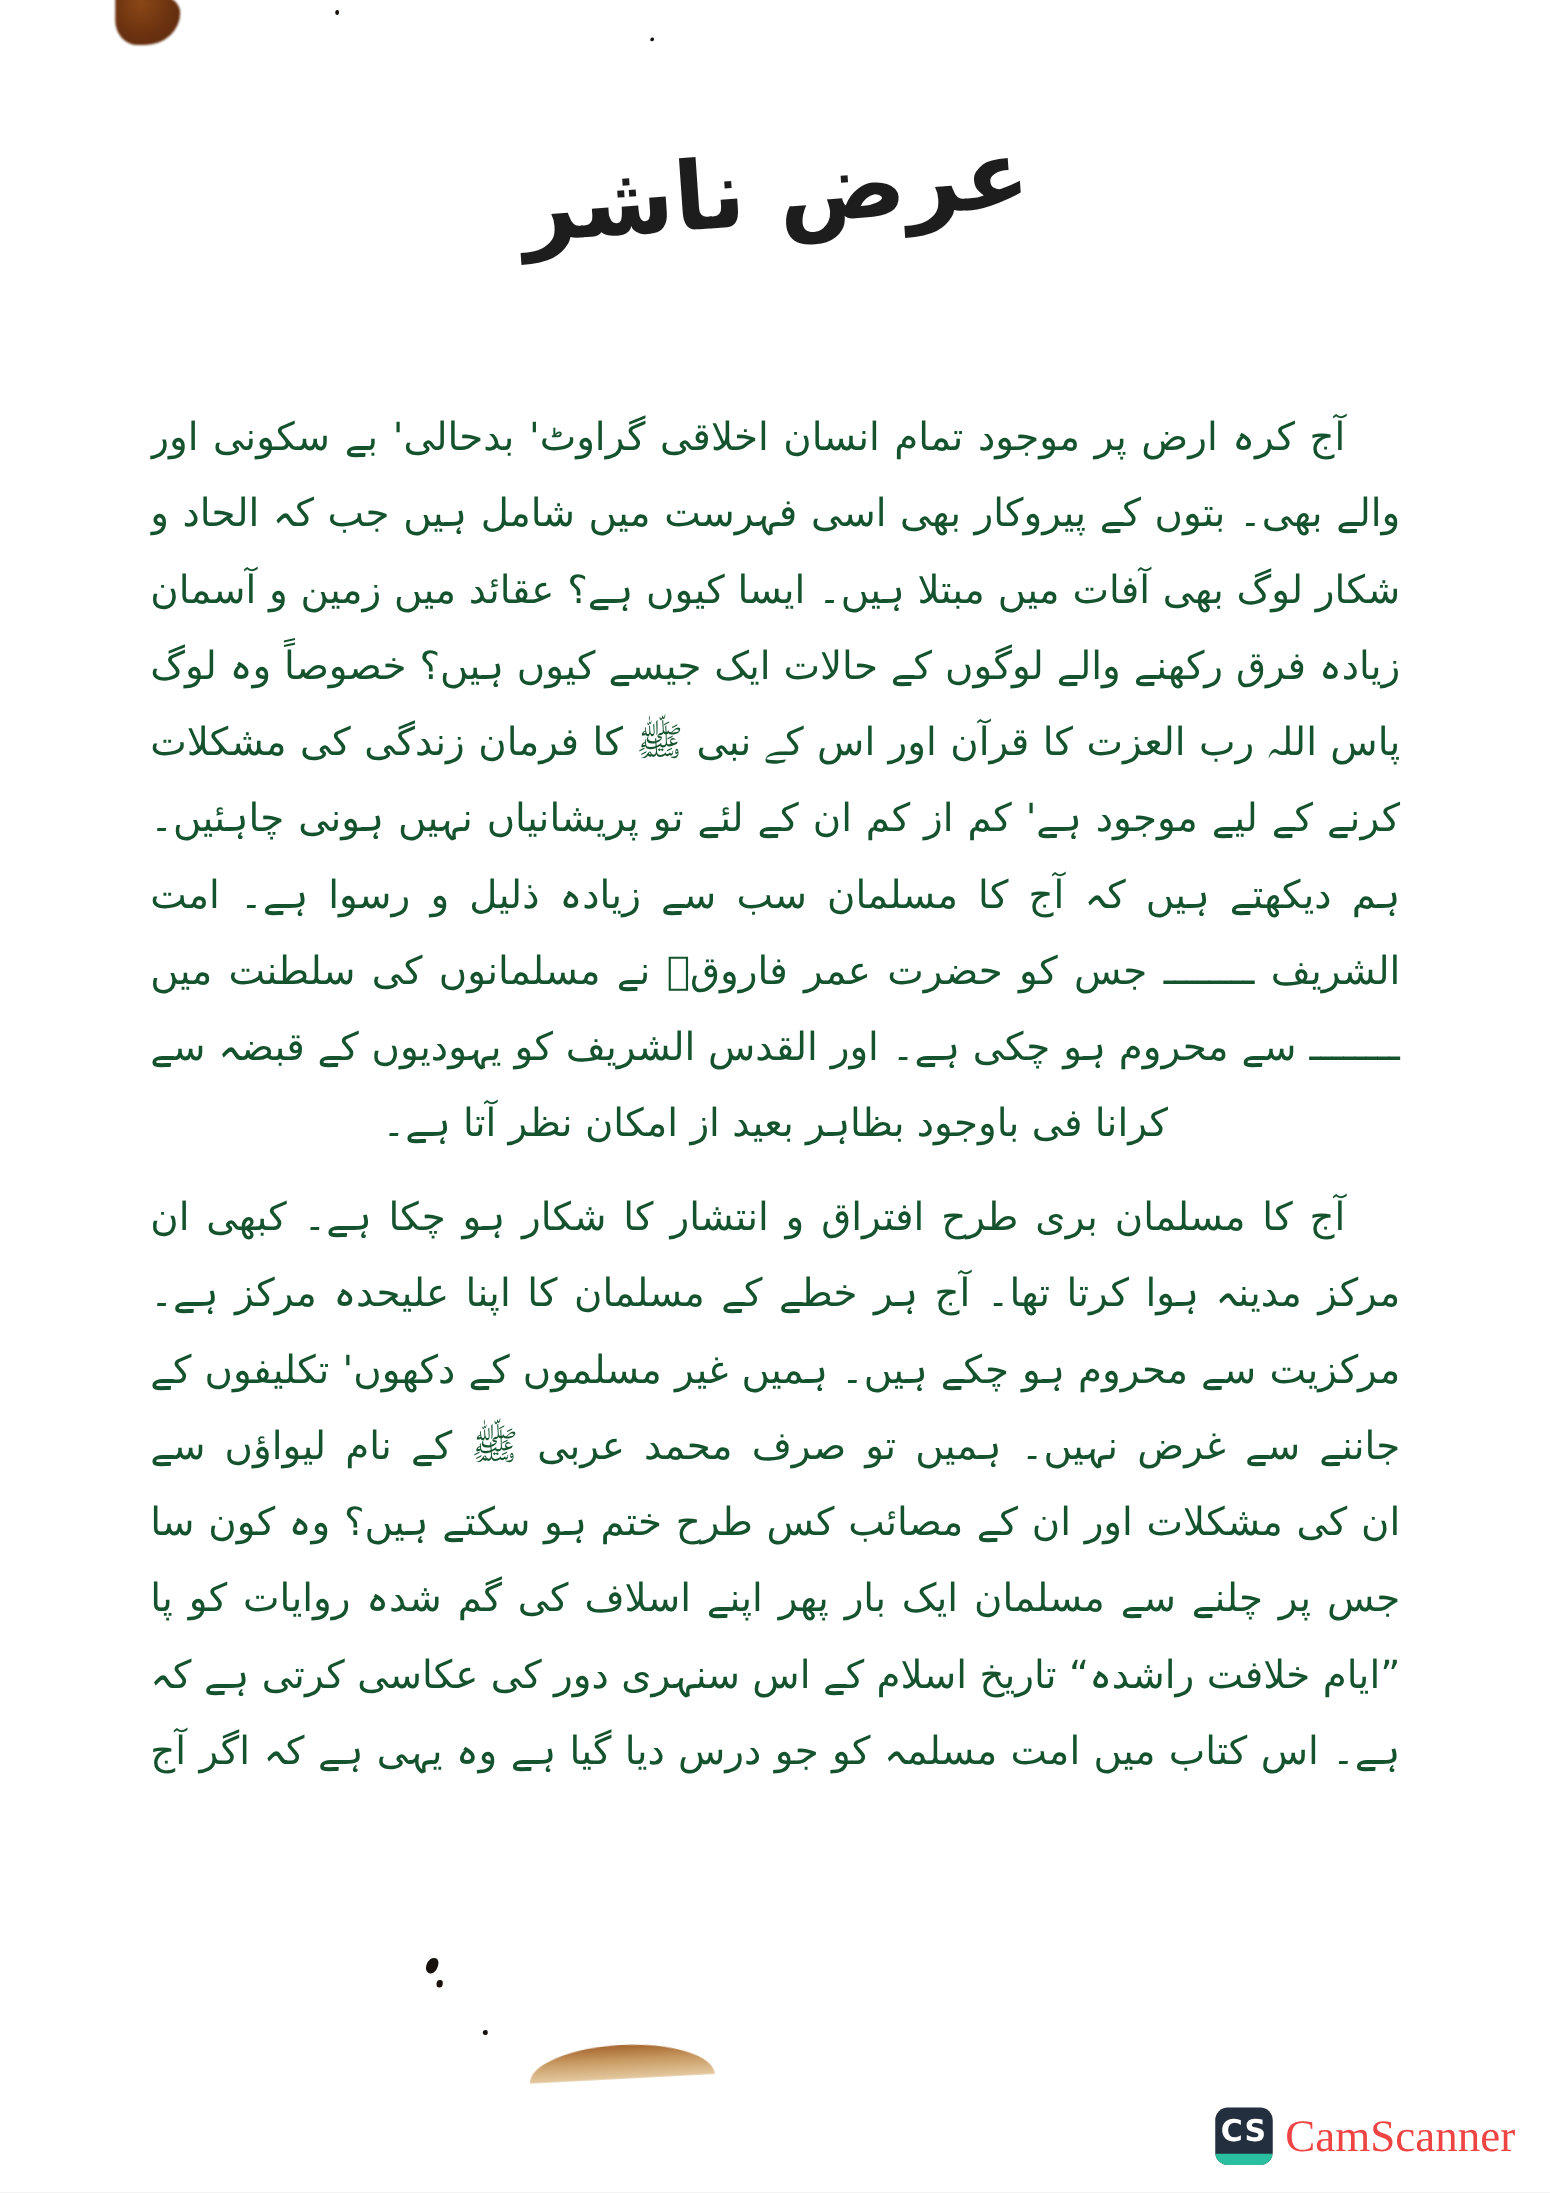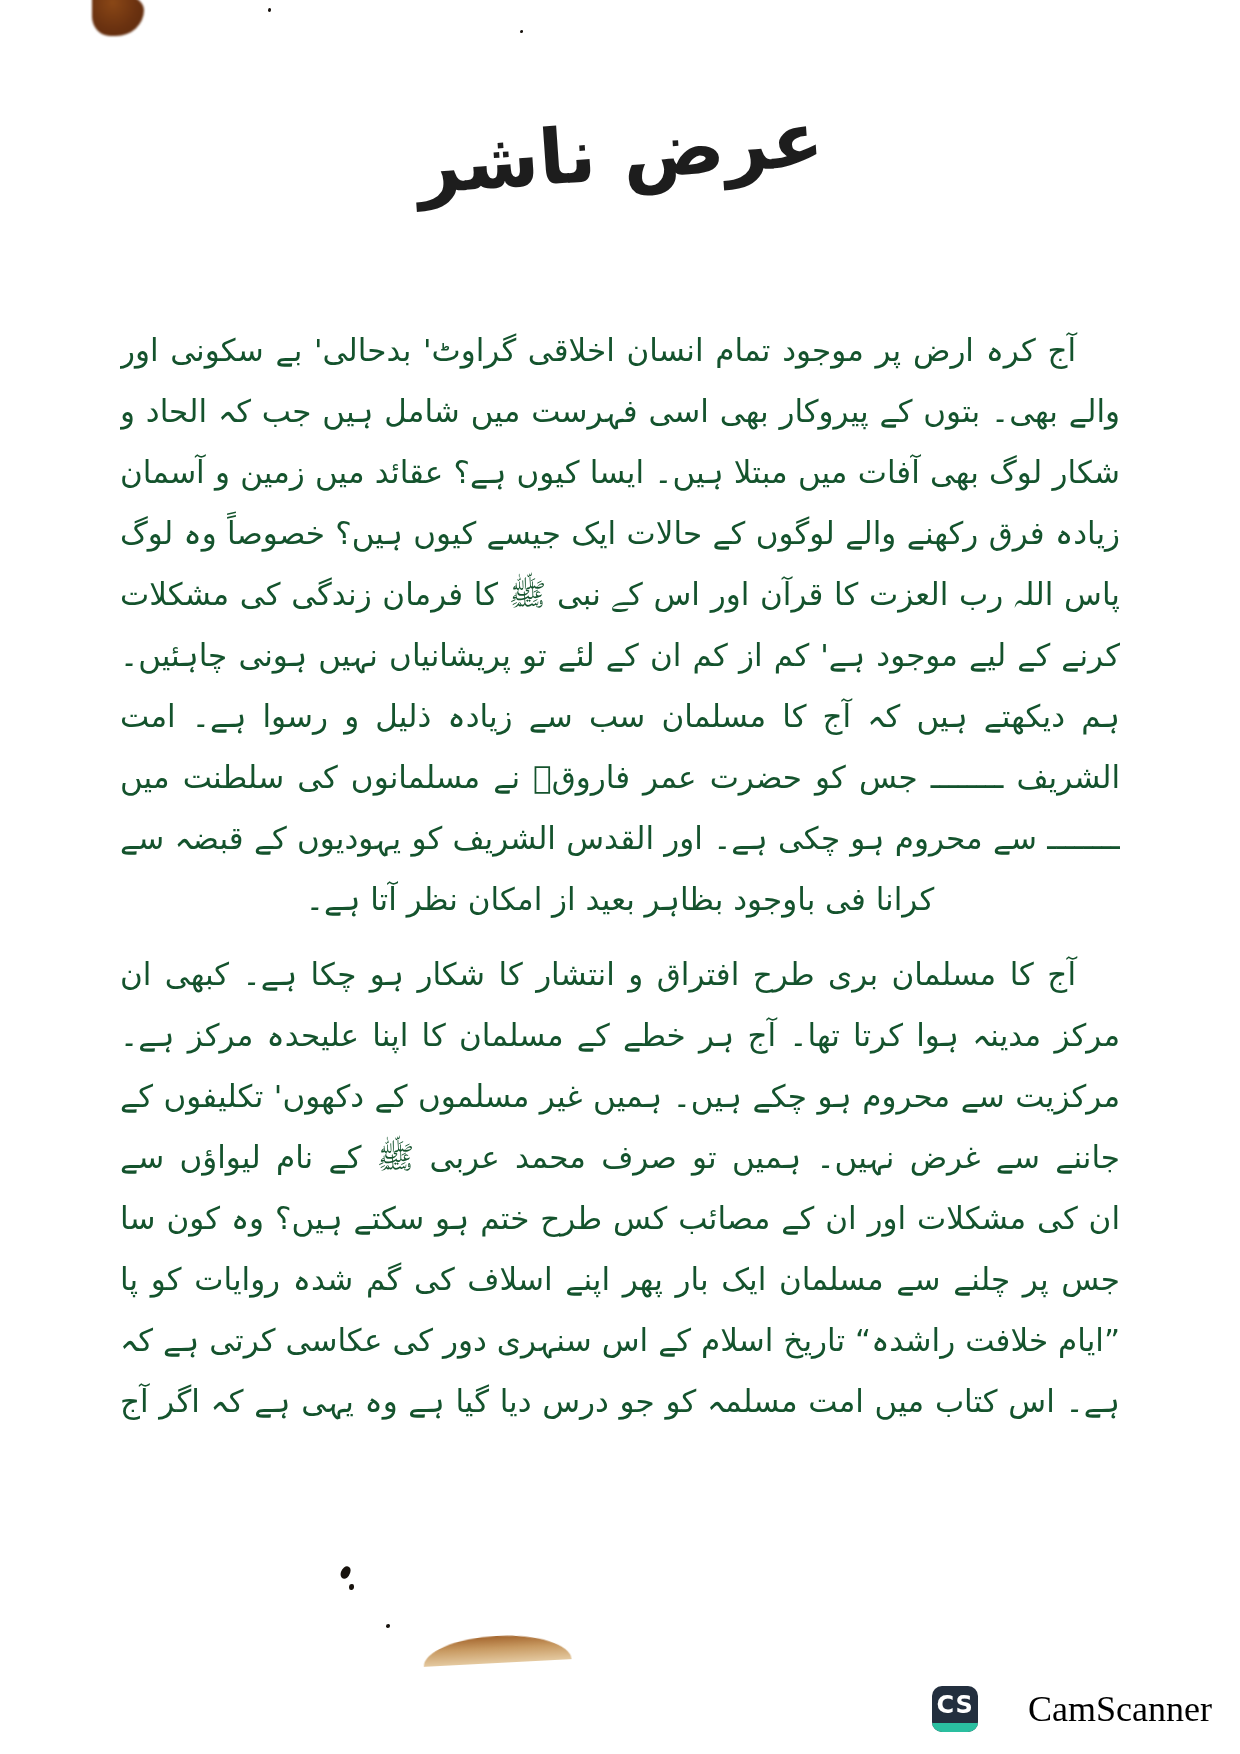--- a/index.html
+++ b/index.html
@@ -65,21 +65,20 @@
   .speck.s2{left:349px;top:1584px;width:5px;height:6px;}
   .speck.s3{left:386px;top:1624px;width:4px;height:4px;}
   .speck.s4{left:268px;top:8px;width:3px;height:4px;}
   .speck.s5{left:520px;top:30px;width:3px;height:3px;}
   
   .watermark{
     position:absolute;
     top:1686px;right:28px;
     display:flex;align-items:center;
     direction:ltr;
-    gap:40px;
   }
   .cs-badge{
     width:46px;height:46px;
     border-radius:10px;
     overflow:hidden;
     display:flex;flex-direction:column;
     box-sizing:border-box;
   }
   .cs-letters{
     flex:1;
@@ -137,16 +136,16 @@
   <div class="speck s1"></div>
   <div class="speck s2"></div>
   <div class="speck s3"></div>
   <div class="smudge-bottom"></div>
 
   <div class="watermark">
     <div class="cs-badge" style="background: rgb(35, 47, 62);">
       <span class="cs-letters">CS</span>
       <span class="cs-strip" style="background: rgb(42, 191, 160);"></span>
     </div>
-    <span class="cs-label" style="color: #000000;">CamScanner</span>
+    <span class="cs-label" style="color: #ef4444;">CamScanner</span>
   </div>
 
 </div>
 
 </body></html>

